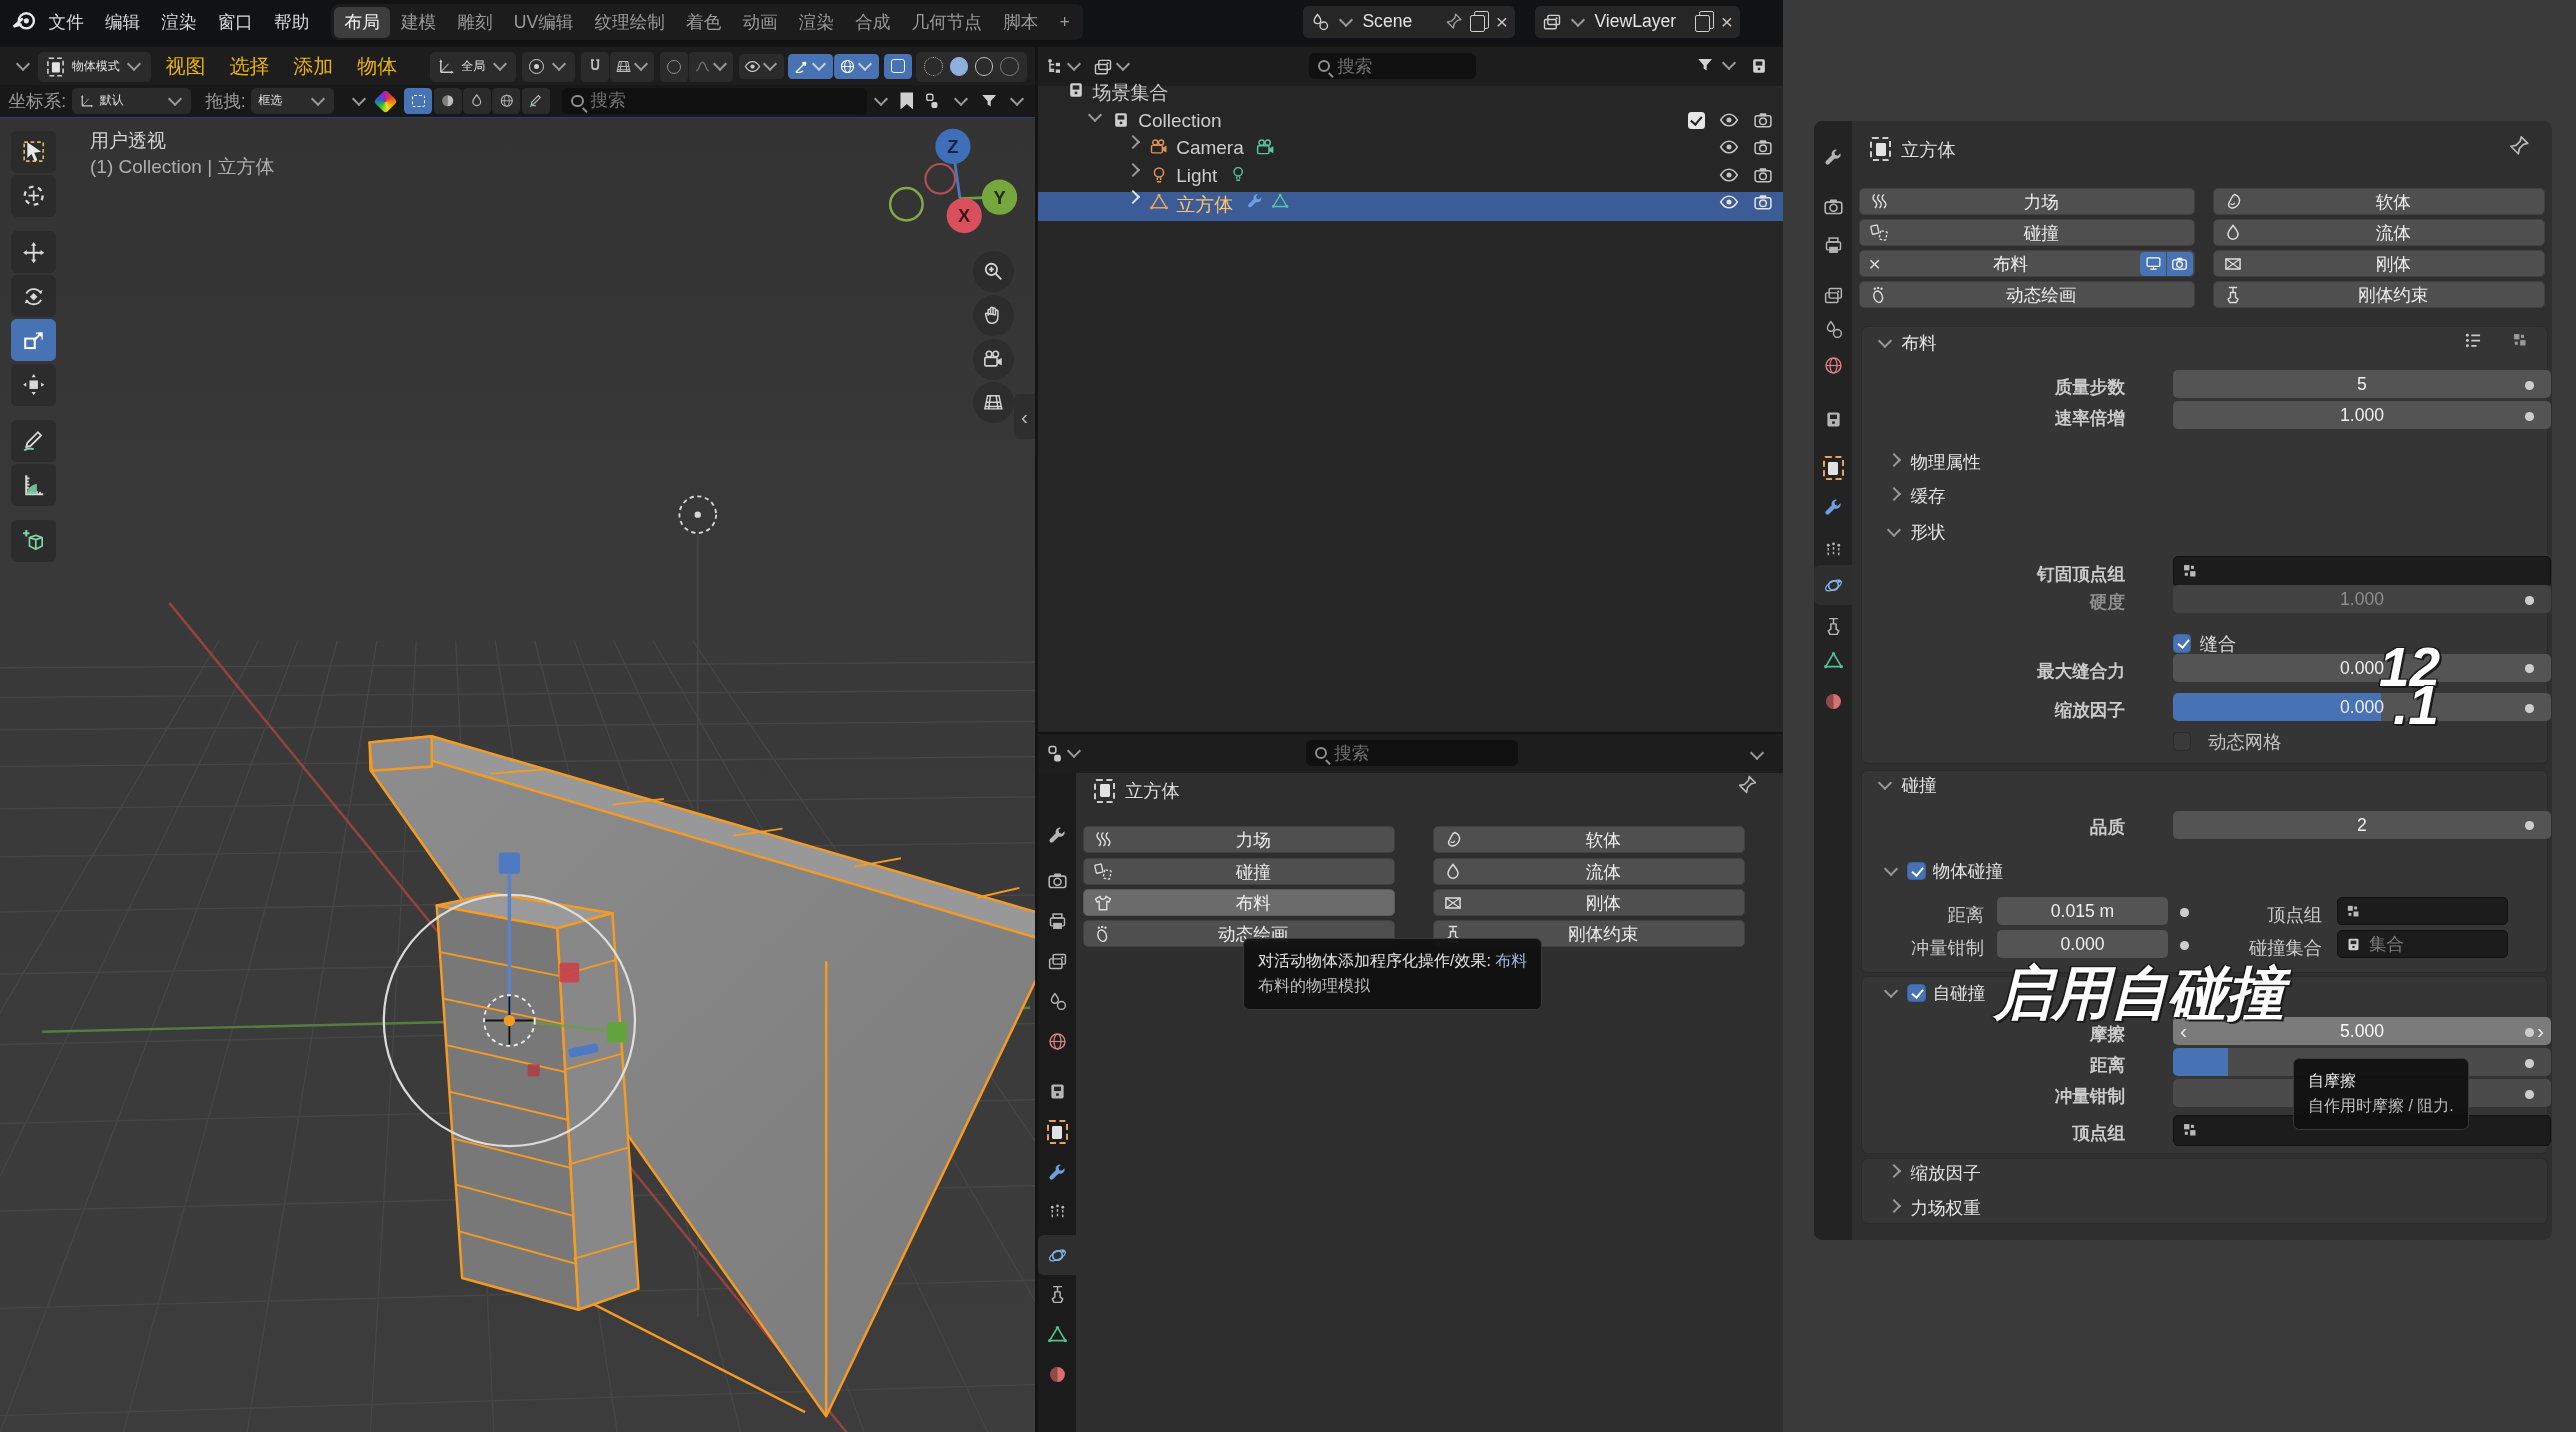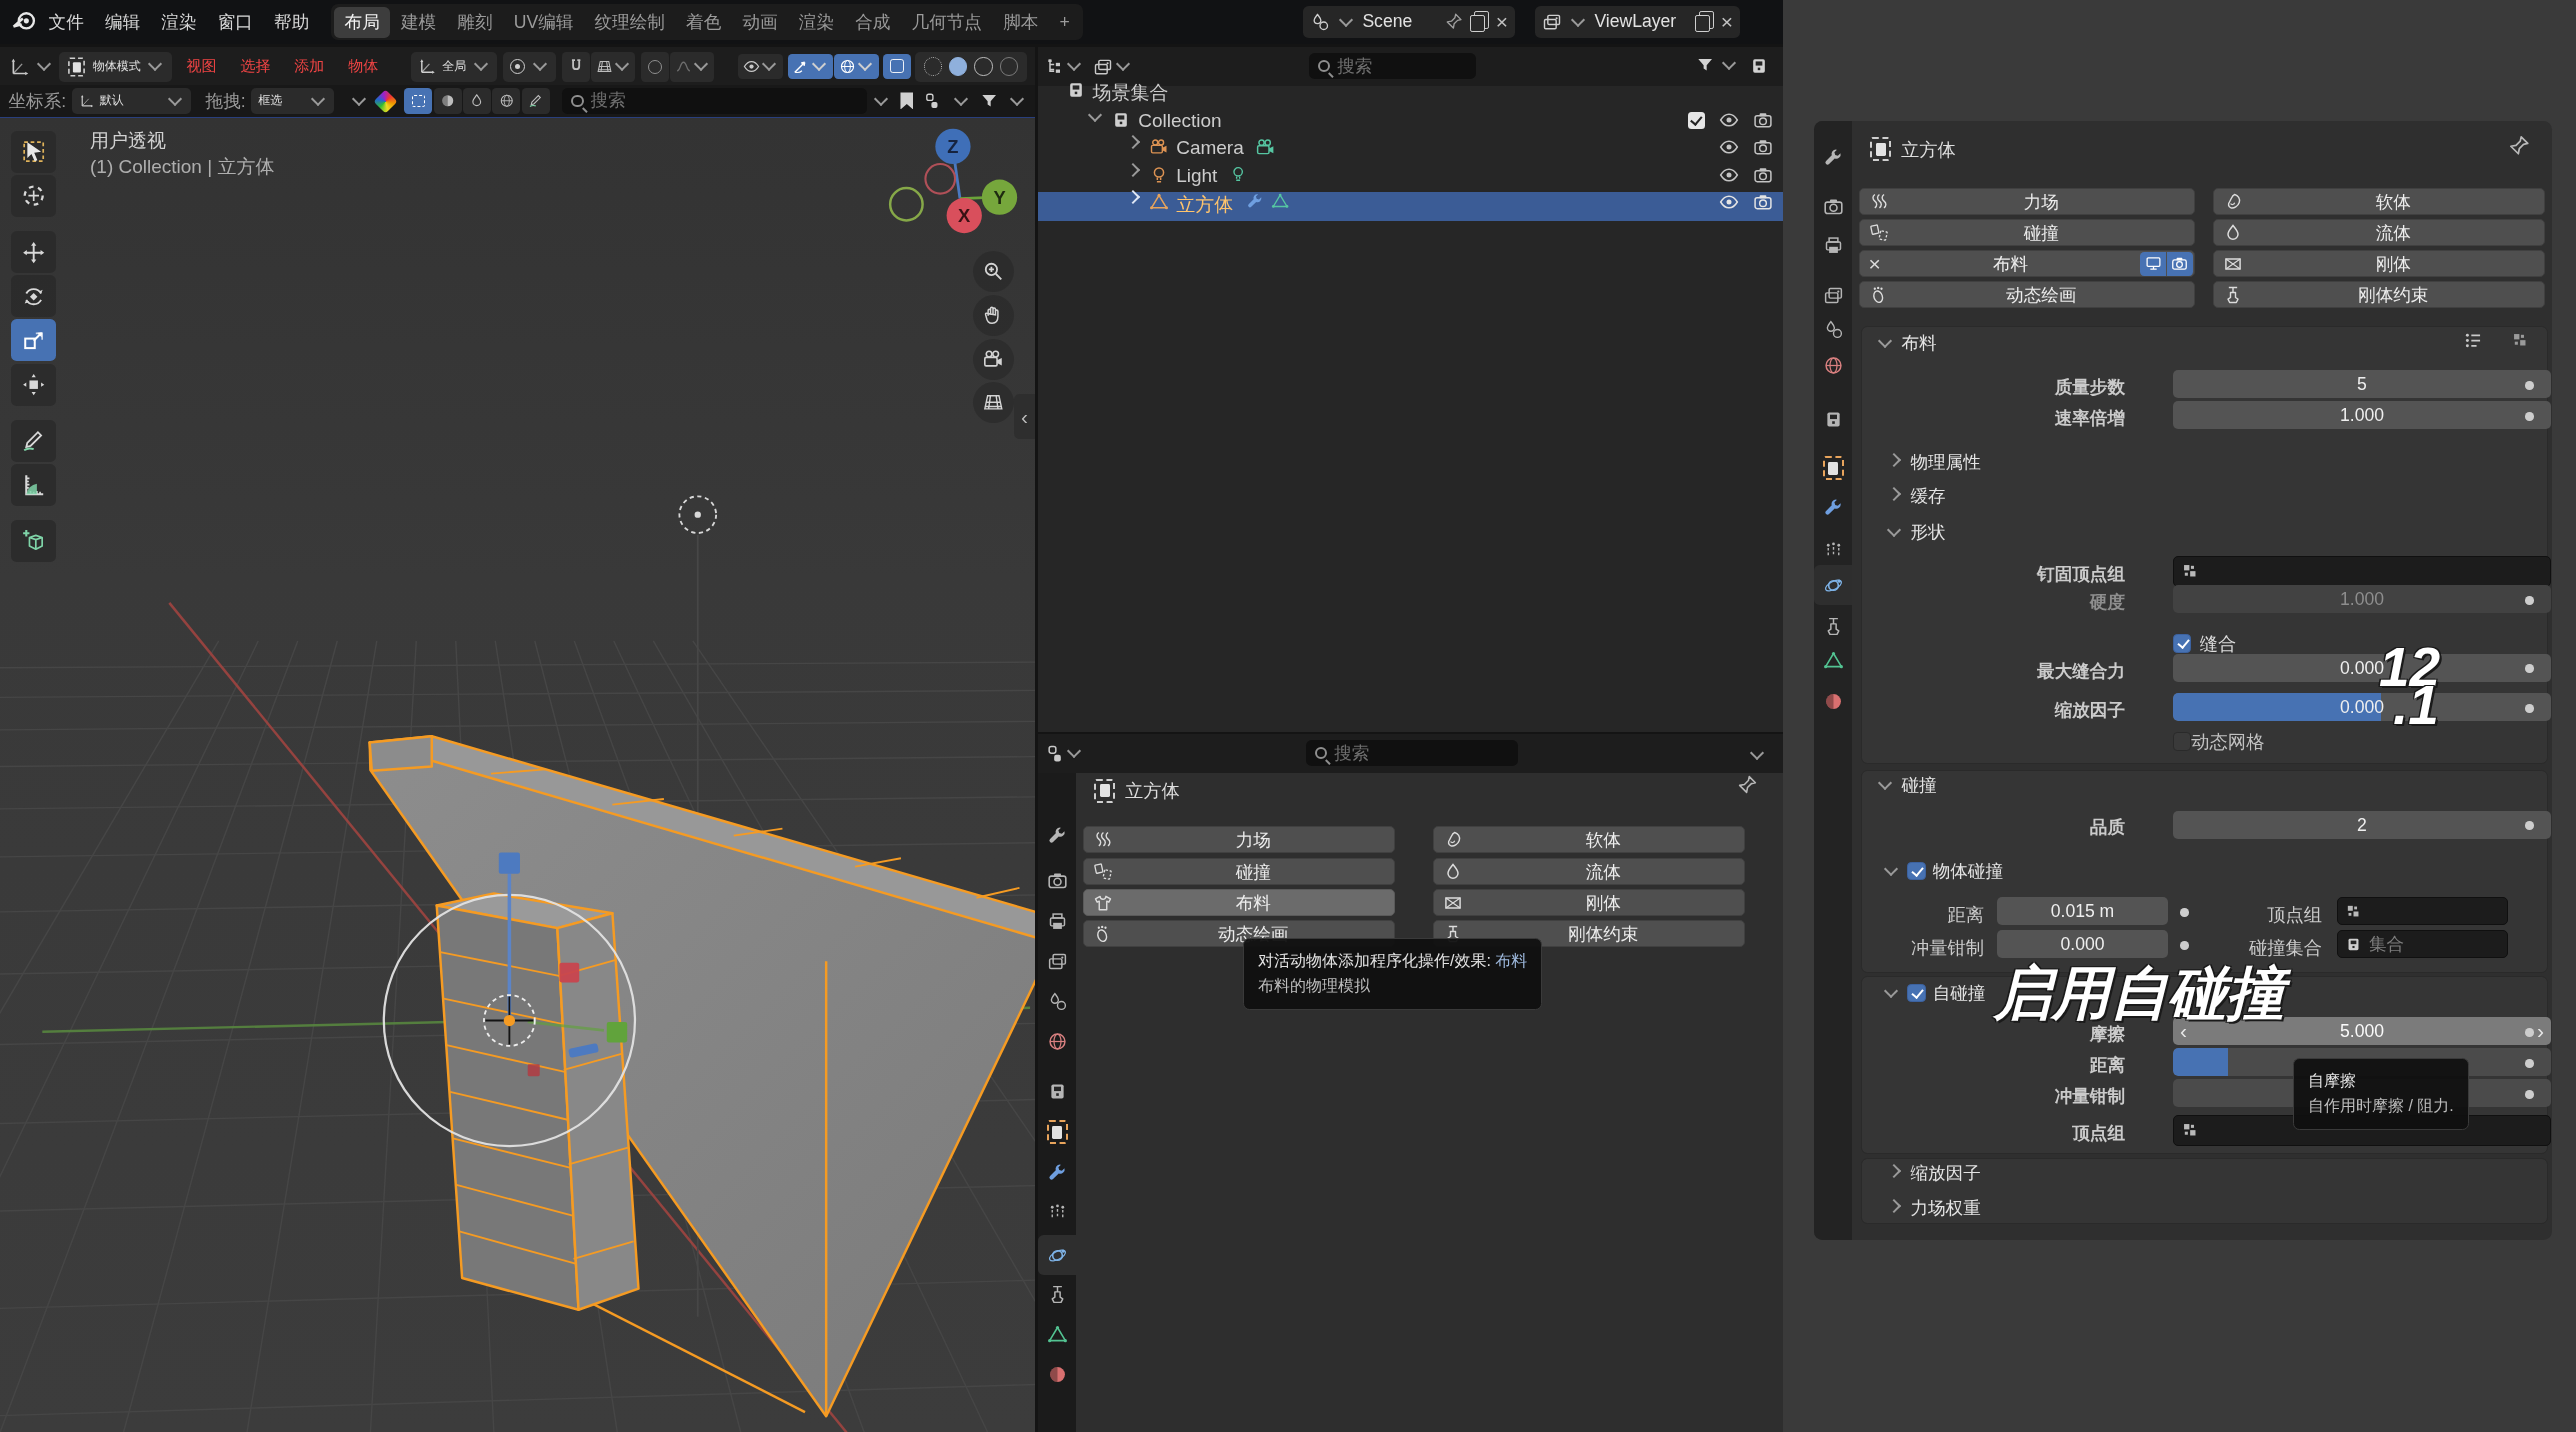--- a/index.html
+++ b/index.html
@@ -27,21 +27,21 @@
   .ws { padding:3.5px 10.6px; color:#9b9b9b; font-size:17.6px; border-radius:5.6px; white-space:nowrap; }
   .ws.active { background:#3d3d3d; color:#f2f2f2; }
   .idfield { display:flex; align-items:center; background:#262626; border-radius:5.6px; height:32px; padding:0 7px; gap:7px; }
   .idfield .lab { color:#e2e2e2; font-size:17.6px; }
   
   #vph { left:0; top:47px; width:1035px; height:39px; background:#1d1d1d; display:flex; align-items:center; padding:0 8.5px; gap:5.6px; }
   #vpt { left:0; top:85px; width:1035px; height:32px; background:#181818; display:flex; align-items:center; padding:0 8.5px; gap:5.6px; }
   .hbox { display:flex; align-items:center; gap:5.6px; background:#2b2b2b; border-radius:5px; height:30px; padding:0 7px; }
   #vpt .hbox { height:25.4px; }
   .hbox .lab { color:#e0e0e0; font-size:12px; white-space:nowrap; }
-  .hmenu { color:#ef4444; font-size:15px; padding:0 9.2px; white-space:nowrap; }
+  .hmenu { color:#eab308; font-size:20px; padding:0 9.2px; white-space:nowrap; }
   .tlab { color:#9a9a9a; font-size:17.6px; white-space:nowrap; }
   .tglbtn { width:28px; height:25.4px; background:#2b2b2b; border-radius:4.2px; display:flex; align-items:center; justify-content:center; }
   .tglbtn.on { background:#4772b3; }
   .tglbtn.dim svg { opacity:.45; }
   .sphere { width:18.3px; height:18.3px; border-radius:50%; border:1.8px solid #b9b9b9; flex:none; }
   .sphere.fill { background:#8fb0dc; border-color:#8fb0dc; }
   .diamond { width:17px; height:17px; border-radius:3.5px; transform:rotate(45deg);
     background:conic-gradient(#e33,#e90,#ed2,#3b3,#26c,#92c,#e33); margin:0 4.2px; flex:none; }
   .srch { display:flex; align-items:center; gap:7px; background:#101010; border-radius:5.6px; height:25.4px; padding:0 8.5px; }
   .srch input { background:transparent; border:none; outline:none; color:#cfcfcf; font-size:17.6px;
@@ -1154,21 +1154,21 @@
   <div class="anno" style="left:565px;top:514px;font-size:55px">12</div>
 
   <div class="lbl" style="top:577px">缩放因子</div>
   <div class="fld" style="top:572px">
       <span class="fill" style="width:208px"></span>
       <span class="v">0.000</span>
     </div>
   <span class="kdot dotat" style="top:583px"></span>
   <div class="anno" style="left:579px;top:552px;font-size:55px">.1</div>
 
-  <div class="row abs" style="left:359px;top:608px;gap:0">
+  <div class="row abs" style="left:359px;top:608px;gap:17px">
     <span class="chk"></span>
     <span style="color:#c2c2c2">动态网格</span>
   </div>
 
   <div class="pbox" style="top:649px;height:203px"></div>
   <div class="phead" style="left:62px;top:652px">
     <span class="chev"></span>
     <span>碰撞</span>
   </div>
   <div class="lbl" style="top:694px">品质</div>

